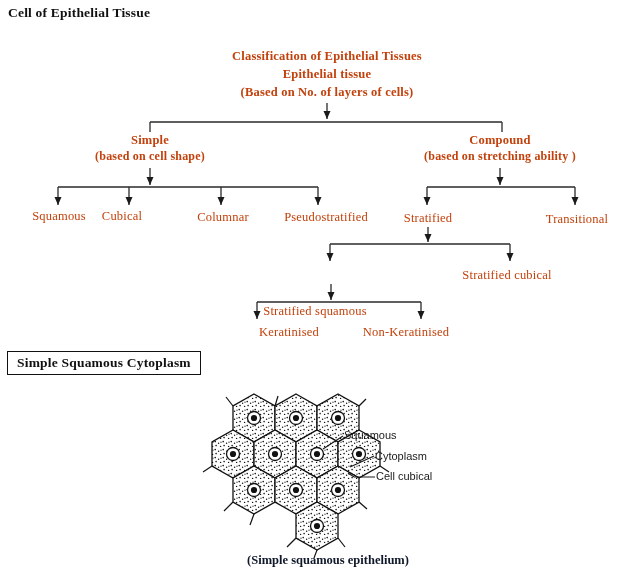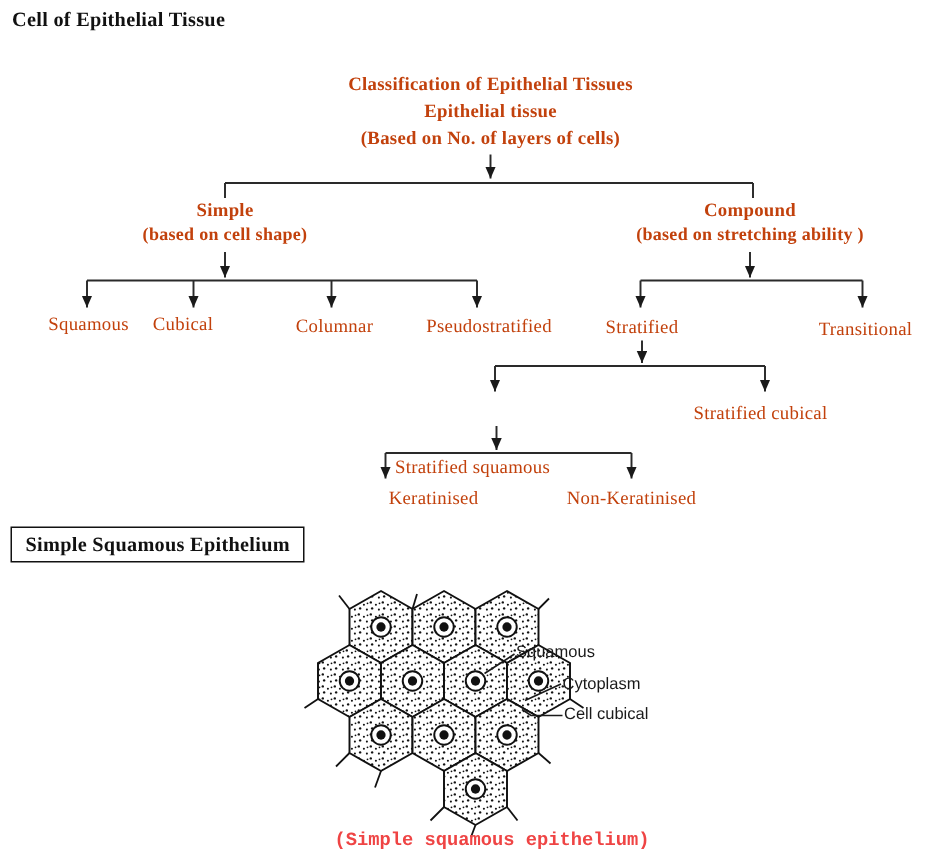--- a/index.html
+++ b/index.html
@@ -9,22 +9,22 @@
             font-size:12.5px;color:#c2410c;letter-spacing:.2px;}
   .bold{font-weight:bold;}
   .page-title{position:absolute;left:8px;top:5px;font-size:13.5px;font-weight:bold;letter-spacing:.2px;}
   .boxed-title{position:absolute;left:7px;top:351px;border:1.2px solid #111;
                padding:3px 9px;font-size:13.5px;font-weight:bold;letter-spacing:.2px;background:#fff;}
   .edges-svg{position:absolute;left:0;top:0;pointer-events:none;}
   .cells-svg{position:absolute;left:182px;top:392px;}
   .cd-label{position:absolute;font-family:"Liberation Sans",sans-serif;
             font-size:11px;color:#1a1a1a;white-space:nowrap;}
   .caption{position:absolute;left:328px;top:553px;transform:translateX(-50%);
-           font-family:Liberation Mono, monospace;font-size:12.5px;font-weight:bold;
-           white-space:nowrap;color:#ef4444;}
+           font-family:Liberation Serif, serif;font-size:12.5px;font-weight:bold;
+           white-space:nowrap;color:#0f172a;}
 </style>
 </head>
 <body>
 
 <div class="page-title">Cell of Epithelial Tissue</div>
 
 <div class="fc-label bold" style="left:327px;top:49px;">Classification of Epithelial Tissues</div>
 <div class="fc-label bold" style="left:327px;top:67px;">Epithelial tissue</div>
 <div class="fc-label bold" style="left:327px;top:85px;">(Based on No. of layers of cells)</div>
 
@@ -67,23 +67,23 @@
 
 <div class="fc-label" style="left:59px;top:209px;">Squamous</div>
 <div class="fc-label" style="left:122px;top:209px;">Cubical</div>
 <div class="fc-label" style="left:223px;top:210px;">Columnar</div>
 <div class="fc-label" style="left:326px;top:210px;">Pseudostratified</div>
 <div class="fc-label" style="left:428px;top:211px;">Stratified</div>
 <div class="fc-label" style="left:577px;top:212px;">Transitional</div>
 <div class="fc-label" style="left:315px;top:266px;margin-top:38px;">Stratified squamous</div>
 <div class="fc-label" style="left:507px;top:268px;">Stratified cubical</div>
 <div class="fc-label" style="left:256px;top:325px;margin-left:33px;">Keratinised</div>
-<div class="fc-label" style="left:421px;top:325px;">Non-Keratinised</div>
+<div class="fc-label" style="left:406px;top:325px;">Non-Keratinised</div>
 
-<div class="boxed-title">Simple Squamous Epithelium</div>
+<div class="boxed-title">Simple Squamous Cytoplasm</div>
 
 <svg id="cells" class="cells-svg" width="250" height="172" viewBox="0 0 250 172">
   <defs>
     <pattern id="stip" width="8" height="8" patternUnits="userSpaceOnUse">
       <rect width="8" height="8" fill="#ffffff"></rect>
       <circle cx="1.2" cy="1.6" r="0.8" fill="#111"></circle>
       <circle cx="4.6" cy="3.2" r="0.7" fill="#111"></circle>
       <circle cx="2.1" cy="5.6" r="0.8" fill="#111"></circle>
       <circle cx="6.6" cy="6.4" r="0.7" fill="#111"></circle>
       <circle cx="7.0" cy="2.2" r="0.6" fill="#111"></circle>

